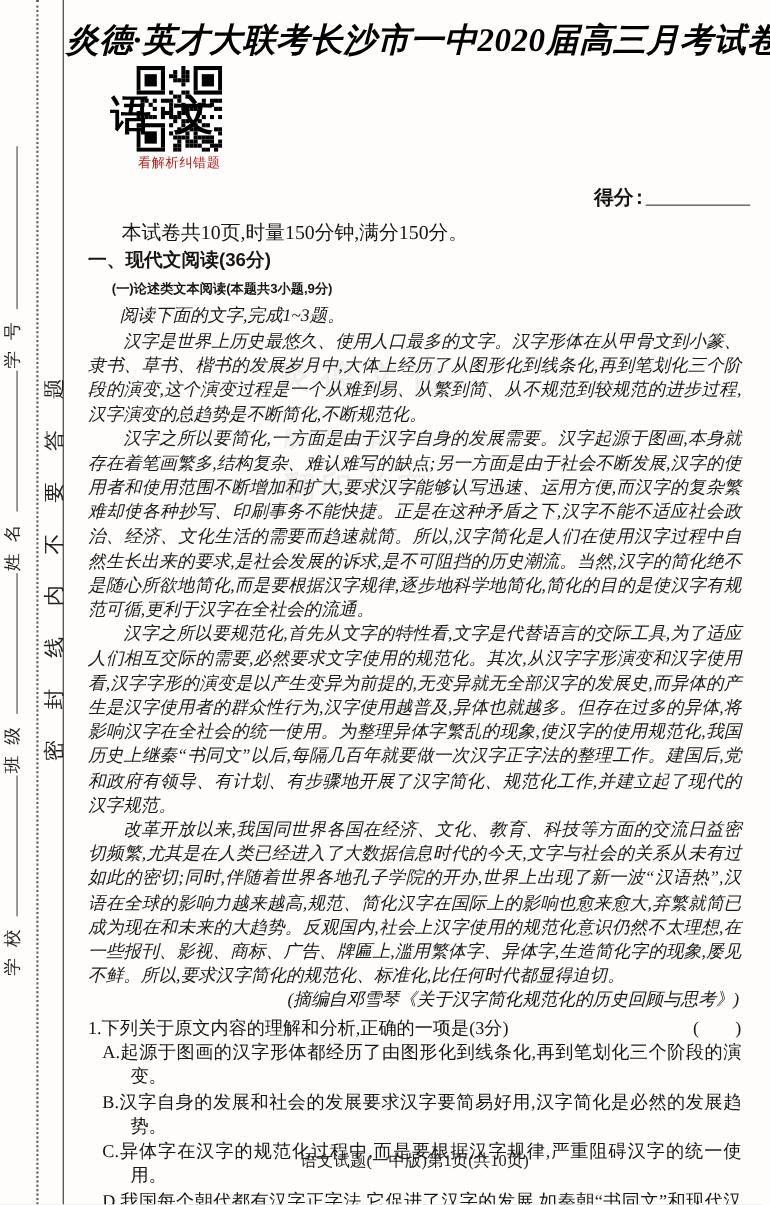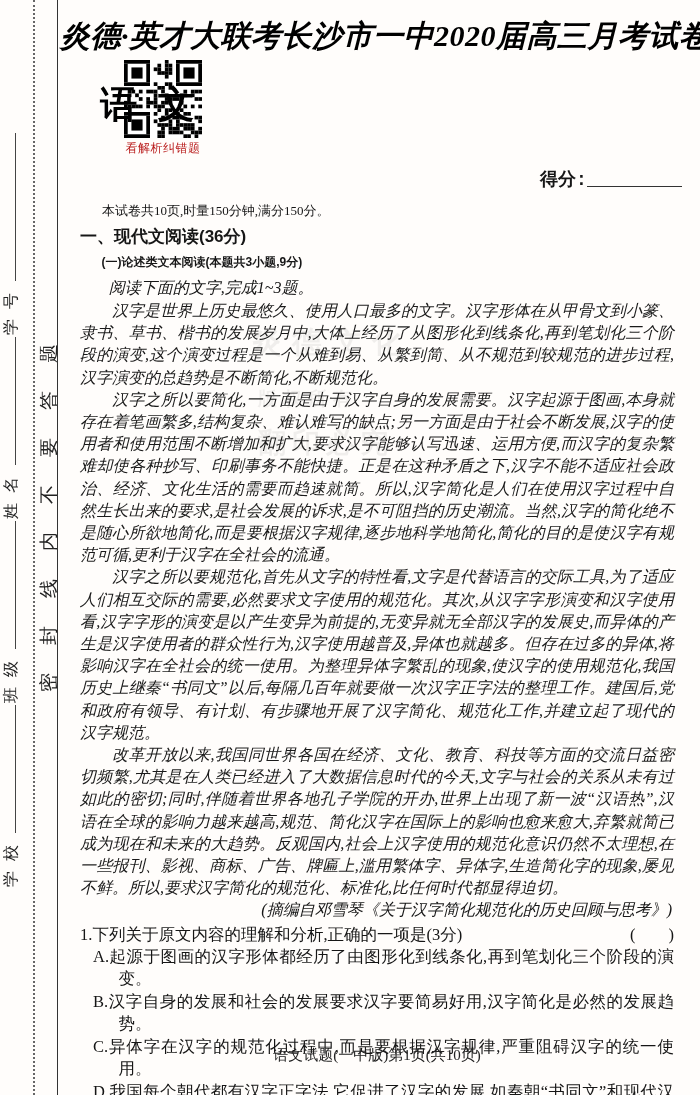--- a/index.html
+++ b/index.html
@@ -43,21 +43,21 @@
   }
   .score-row { position:absolute; left:540px; top:167px; font-family:Liberation Mono, monospace; font-weight:bold; font-size:18px; }
   .score-blank { display:inline-block; width:95px; border-bottom:1.5px solid #333; height:16px; vertical-align:-2px; }
   
   .wm { position:absolute; color:#000; opacity:0.055; font-family:"Liberation Sans", sans-serif; font-weight:bold; pointer-events:none; }
   .wm1 { left:252px; top:322px; font-size:30px; letter-spacing:10px; }
   .wm2 { left:258px; top:386px; font-size:19px; letter-spacing:6px; }
   .wm3 { left:258px; top:424px; font-size:28px; letter-spacing:6px; }
   
   .content { position:absolute; left:80px; top:198px; width:594px; }
-  .notice { font-size:13px; line-height:26px; text-indent:1.7em; }
+  .notice { font-size:18px; line-height:26px; text-indent:1.7em; }
   .sec-title { font-family:"Liberation Sans", sans-serif; font-weight:bold; font-size:17px; line-height:26px; }
   .subsec-title { font-family:"Liberation Sans", sans-serif; font-weight:bold; font-size:12px; line-height:25px; text-indent:1.8em; }
   .prompt { font-size:16px; line-height:25px; text-indent:1.8em; font-style:italic; }
   .passage p {
     font-size:16px; line-height:22.2px; text-align:justify; text-justify:inter-character;
     text-indent:2em; font-style:italic; color:#1a1a1a;
   }
   .attribution { font-size:16px; line-height:22.5px; text-align:right; font-style:italic; padding-right:2px; }
   .q-stem-row { display:flex; justify-content:space-between; font-size:16.5px; line-height:23px; margin-top:1px; }
   .q-bracket { white-space:pre; }

